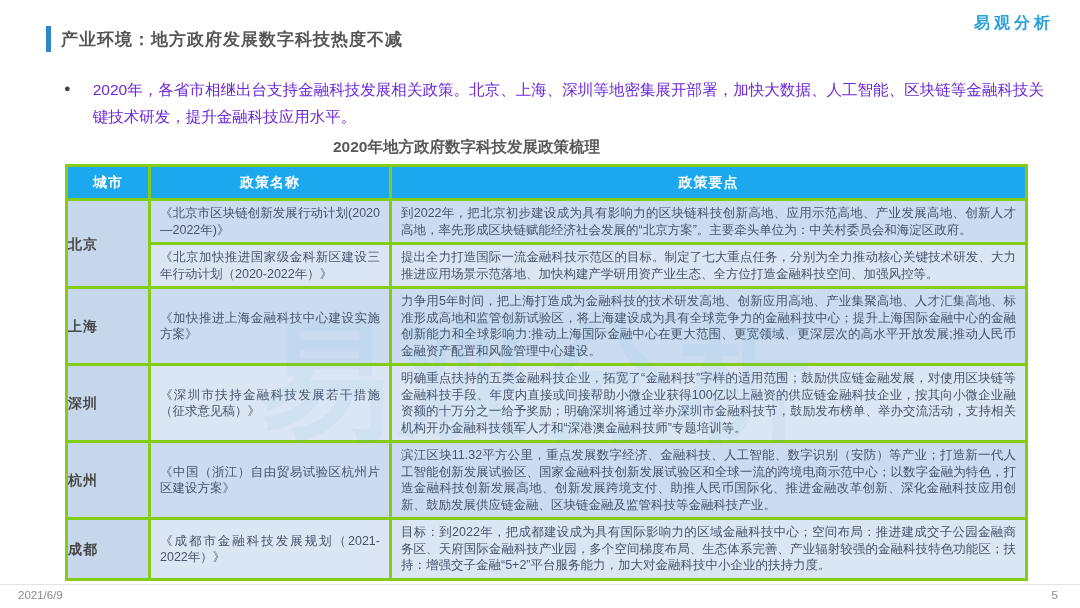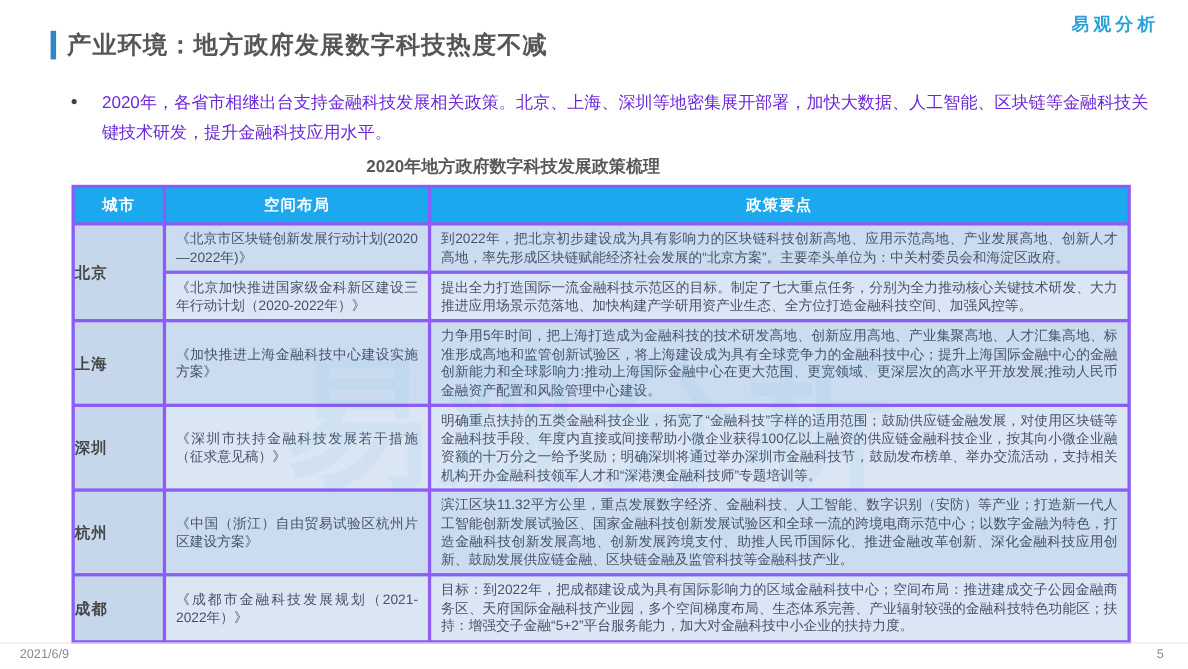--- a/index.html
+++ b/index.html
@@ -20,21 +20,21 @@
     align-items: center;
     padding: 26px 0 0 46px;
   }
   .accent-bar {
     width: 5px;
     height: 26px;
     background: #2e86c8;
     margin-right: 10px;
   }
   .page-title {
-    font-size: 22px;
+    font-size: 17px;
     font-weight: bold;
     color: #565656;
     letter-spacing: 1px;
   }
   .logo {
     position: absolute;
     top: 14px;
     right: 26px;
     text-align: center;
     line-height: 1.15;
@@ -86,21 +86,21 @@
   .table-wrap {
     position: relative;
     margin: 6px auto 0 65px;
     width: 951px;
   }
   table.policy-table {
     width: 951px;
     border-collapse: separate;
     border-spacing: 3px 3px;
     table-layout: fixed;
-    background: #8b5cf6;
+    background: #84cc16;
   }
   .col-city   { width: 80px;  }
   .col-name   { width: 238px; }
   .col-points { width: 633px; }
 
   th {
     background: #1ba8ef;
     color: #ffffff;
     font-size: 14px;
     font-weight: bold;
@@ -184,21 +184,21 @@
     <div class="watermark">易观分析</div>
     <table class="policy-table">
       <colgroup>
         <col class="col-city">
         <col class="col-name">
         <col class="col-points">
       </colgroup>
       <thead>
         <tr>
           <th>城市</th>
-          <th>空间布局</th>
+          <th>政策名称</th>
           <th>政策要点</th>
         </tr>
       </thead>
       <tbody>
           <tr class="tint-a">
             <td class="city-cell" rowspan="2">北京</td>
             <td class="name-cell">《北京市区块链创新发展行动计划(2020—2022年)》</td>
             <td class="points-cell">到2022年，把北京初步建设成为具有影响力的区块链科技创新高地、应用示范高地、产业发展高地、创新人才高地，率先形成区块链赋能经济社会发展的“北京方案”。主要牵头单位为：中关村委员会和海淀区政府。</td>
           </tr>
           <tr class="tint-b">

